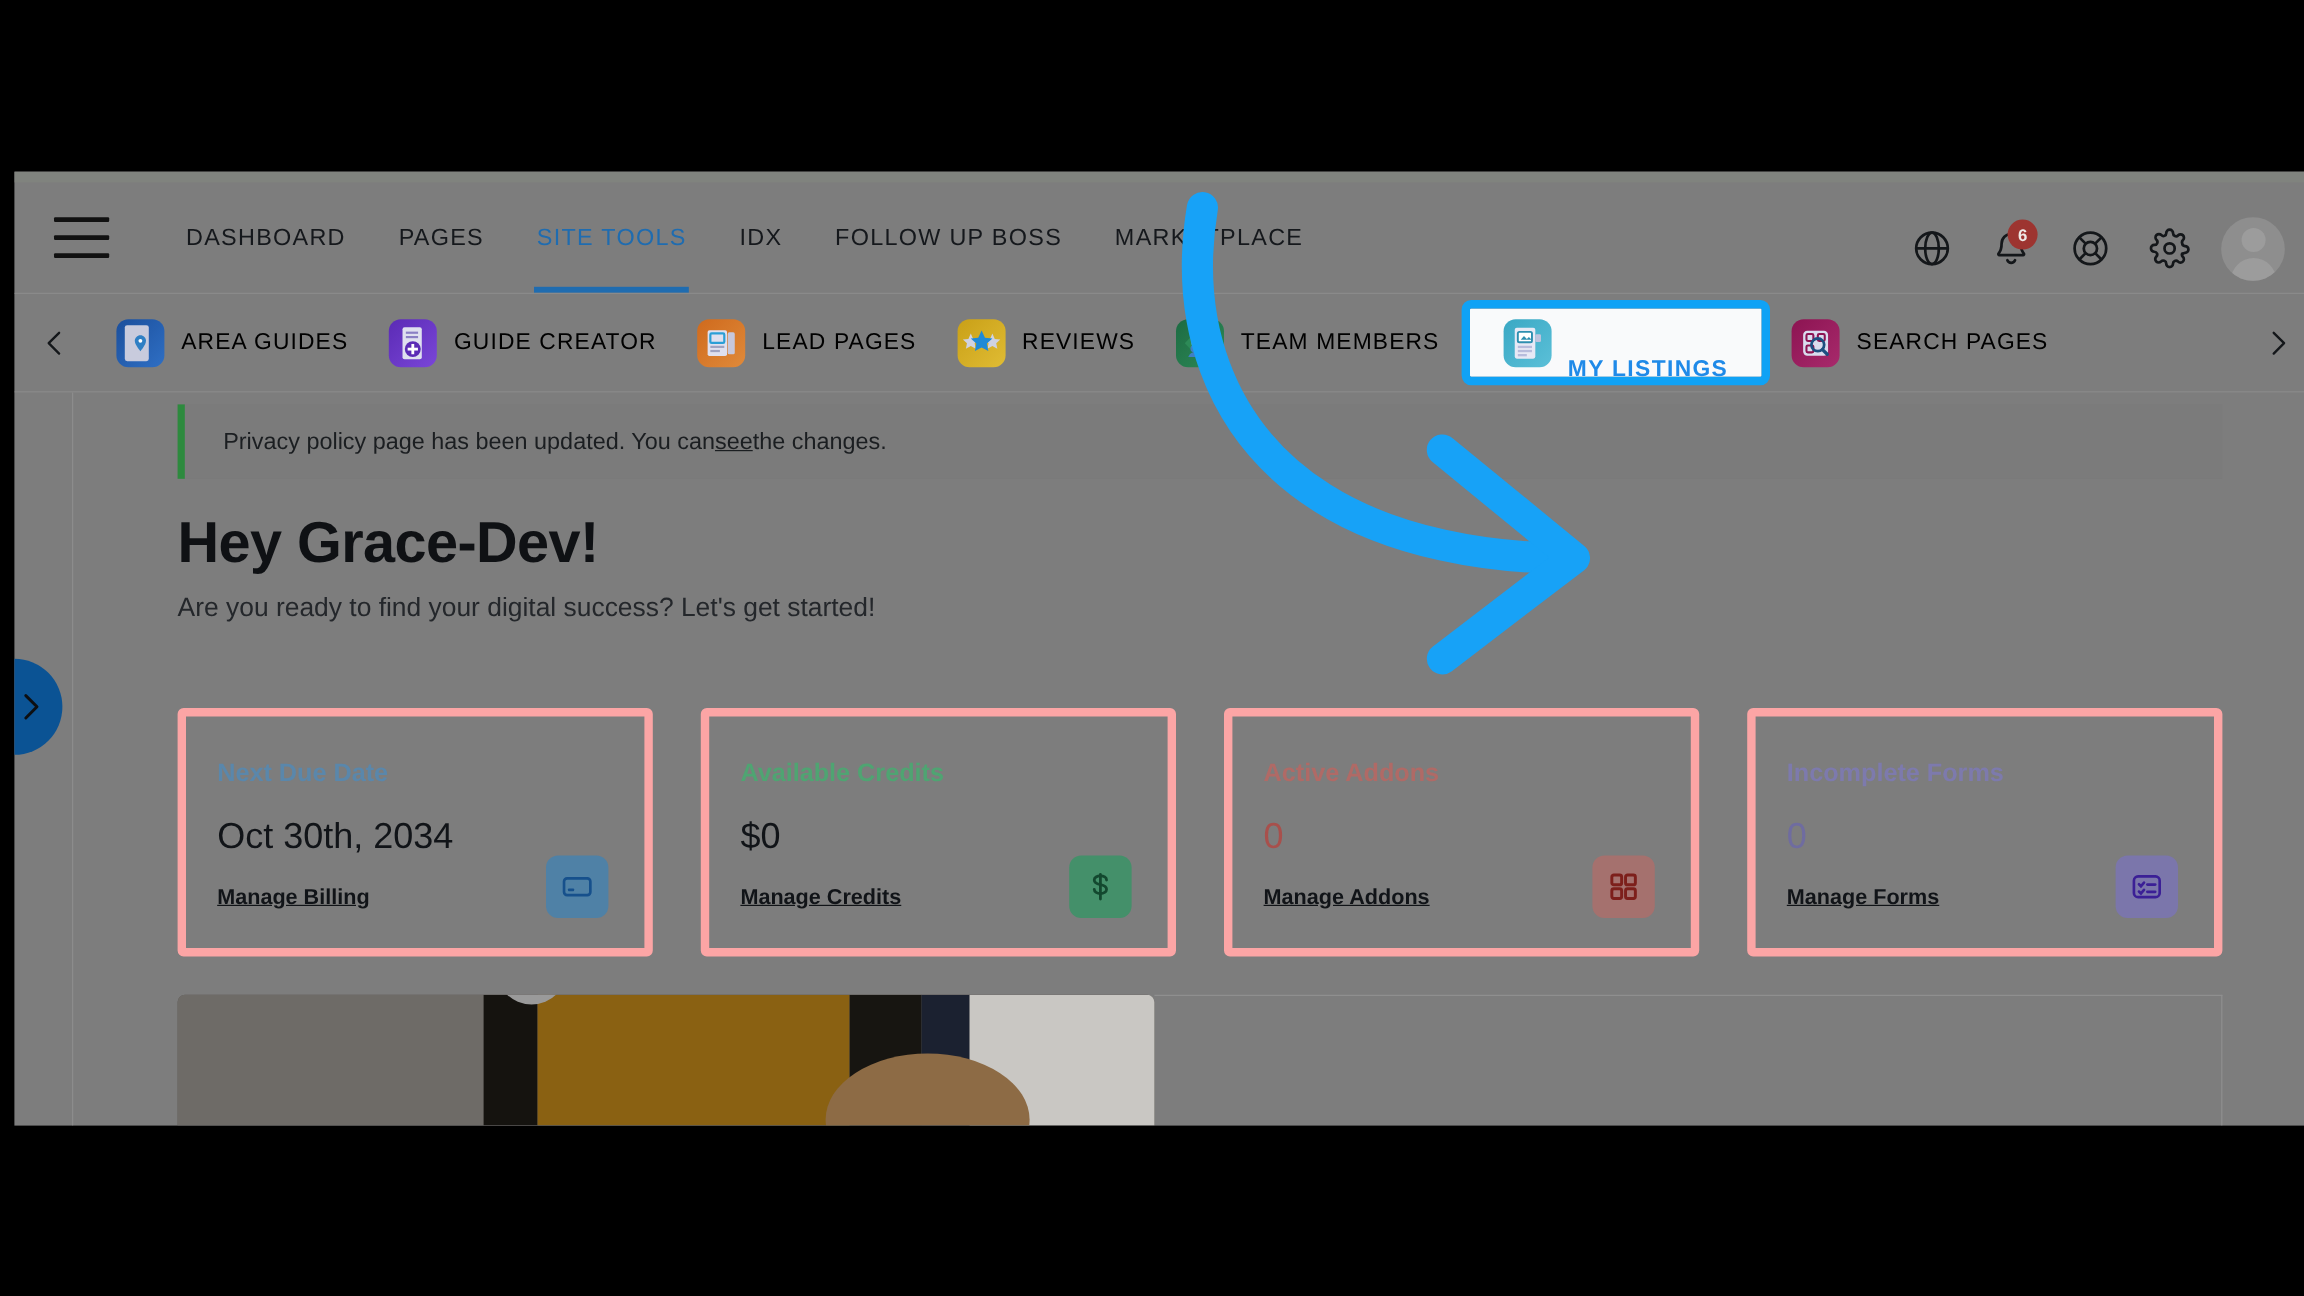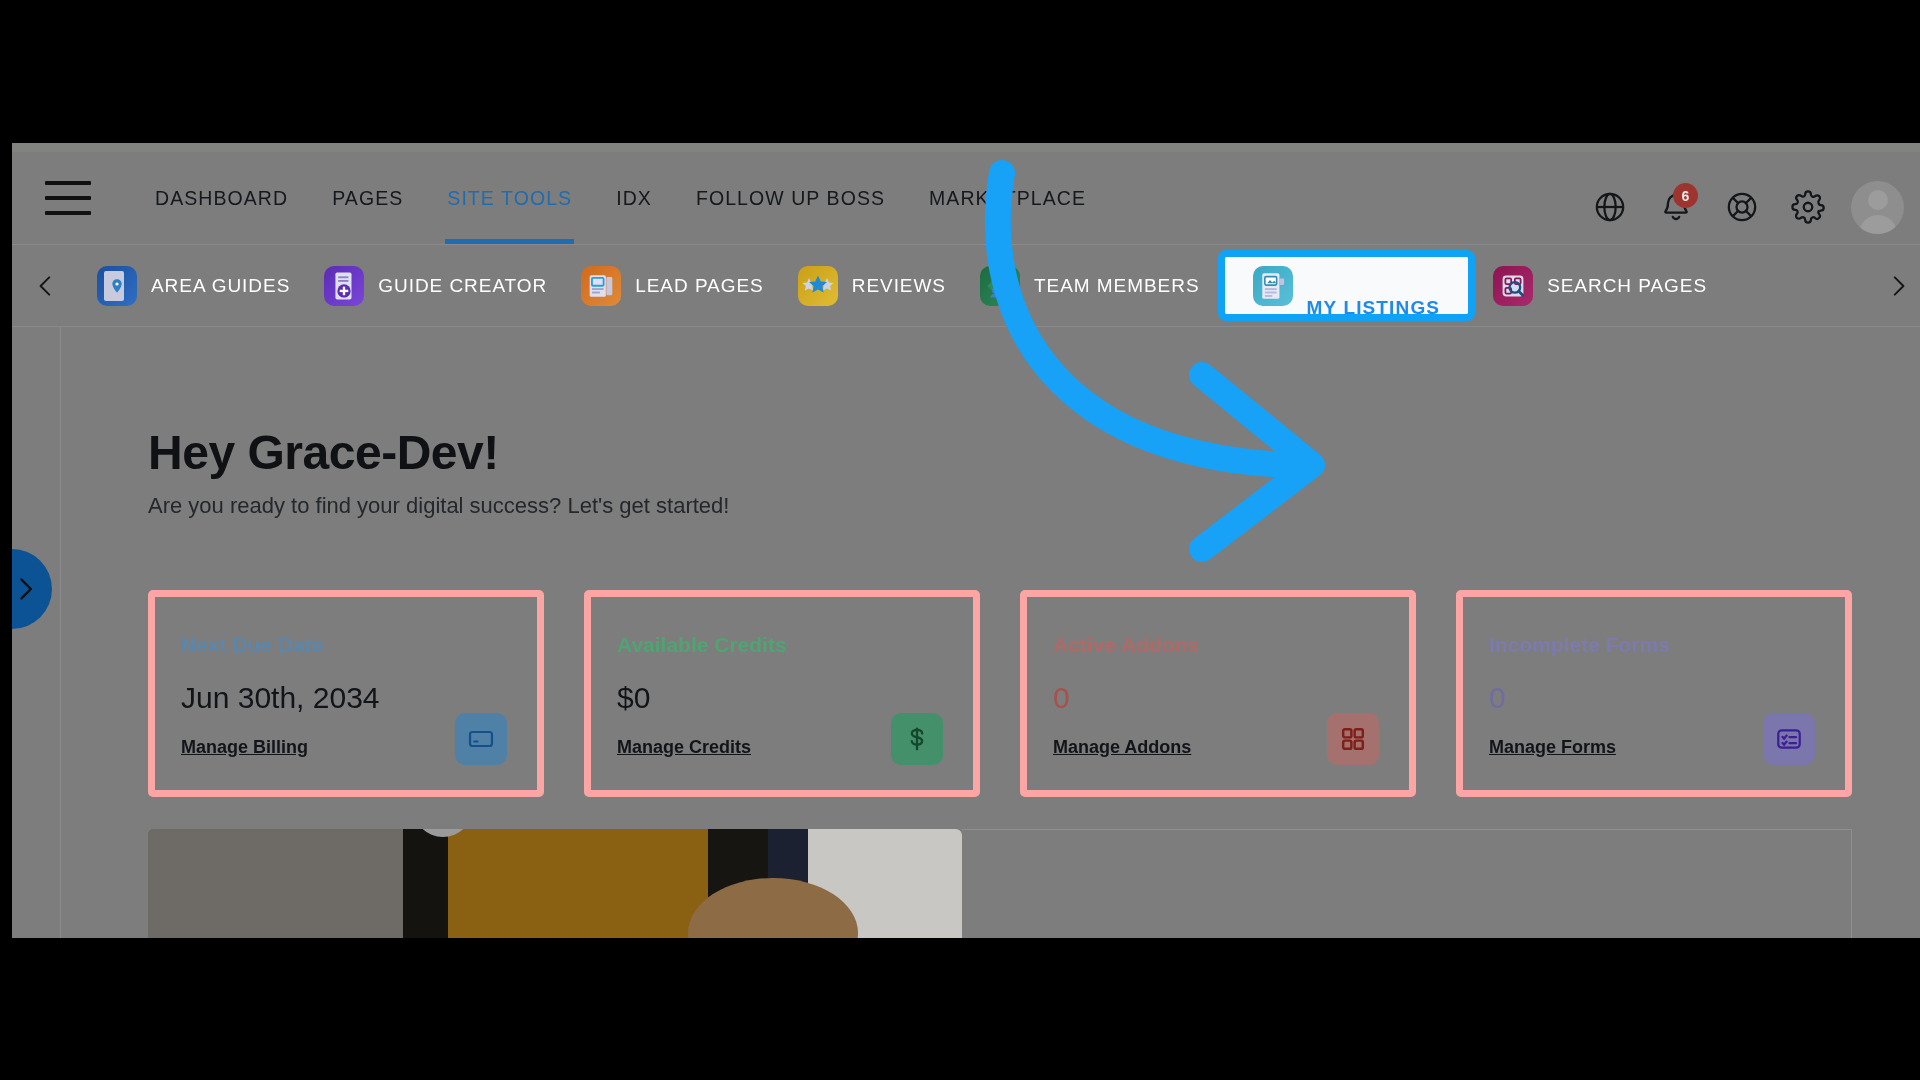--- a/index.html
+++ b/index.html
@@ -72,21 +72,21 @@
     display:flex; align-items:center;
     border-top:1px solid #8a8a8a; border-bottom:1px solid #8a8a8a;
   }
   .arrowbtn { width:68px; height:83px; display:flex; align-items:center; justify-content:center;
               cursor:pointer; flex:none; }
   #toolslist { display:flex; align-items:center; flex:1; height:83px; overflow:hidden; }
   .tool {
     display:flex; align-items:center; gap:14px; height:83px;
     padding:0 17px; white-space:nowrap; cursor:pointer; flex:none;
   }
-  .tool .tlabel { font-size:19px; letter-spacing:.05em; font-weight:500; color:#ffffff; }
+  .tool .tlabel { font-size:19px; letter-spacing:.05em; font-weight:500; color:#000000; }
   .ticon { width:40px; height:40px; border-radius:10px; position:relative; flex:none;
            overflow:hidden; display:flex; align-items:center; justify-content:center; }
   .ticon .sheet { position:absolute; left:7px; top:5px; width:20px; height:30px;
                   background:#dfe0ef; border-radius:2px; }
 
   
   #tool-mylistings {
     background:#f9fafb; outline:7px solid #10a2f5;
     padding:0 28px; height:57px; border-radius:1px; margin:0 8px;
     position:relative; z-index:6;
@@ -350,31 +350,36 @@
         <svg width="26" height="34" viewBox="0 0 24 24" fill="none" stroke="#14171a" stroke-width="1.8" stroke-linecap="round" stroke-linejoin="round">
           <polyline points="9 4 17 12 9 20"></polyline>
         </svg>
       </div>
     </div>
 
     <div id="content">
 
       <div id="sidebar-edge"></div>
 
+      <div id="notice">
+        <span>Privacy policy page has been updated. You can </span>
+        <a href="#">see</a>
+        <span> the changes.</span>
+      </div>
 
       <div id="greeting">
         <h1>Hey Grace-Dev!</h1>
         <p>Are you ready to find your digital success? Let's get started!</p>
       </div>
 
       <div id="cards">
 
         <div class="card">
           <div class="clabel" style="color:#5a87ab">Next Due Date</div>
-          <div class="cvalue">Jun 30th, 2034</div>
+          <div class="cvalue">Oct 30th, 2034</div>
           <div class="clink">Manage Billing</div>
           <div class="cicon" style="background:#4f81a6">
             <svg width="28" height="28" viewBox="0 0 24 24" fill="none" stroke="#16508c" stroke-width="1.9">
               <rect x="2.6" y="6" width="18.8" height="12" rx="2.2"></rect>
               <rect x="5.4" y="13.2" width="4.4" height="1.9" rx=".6" fill="#16508c" stroke="none"></rect>
             </svg>
           </div>
         </div>
 
         <div class="card">

